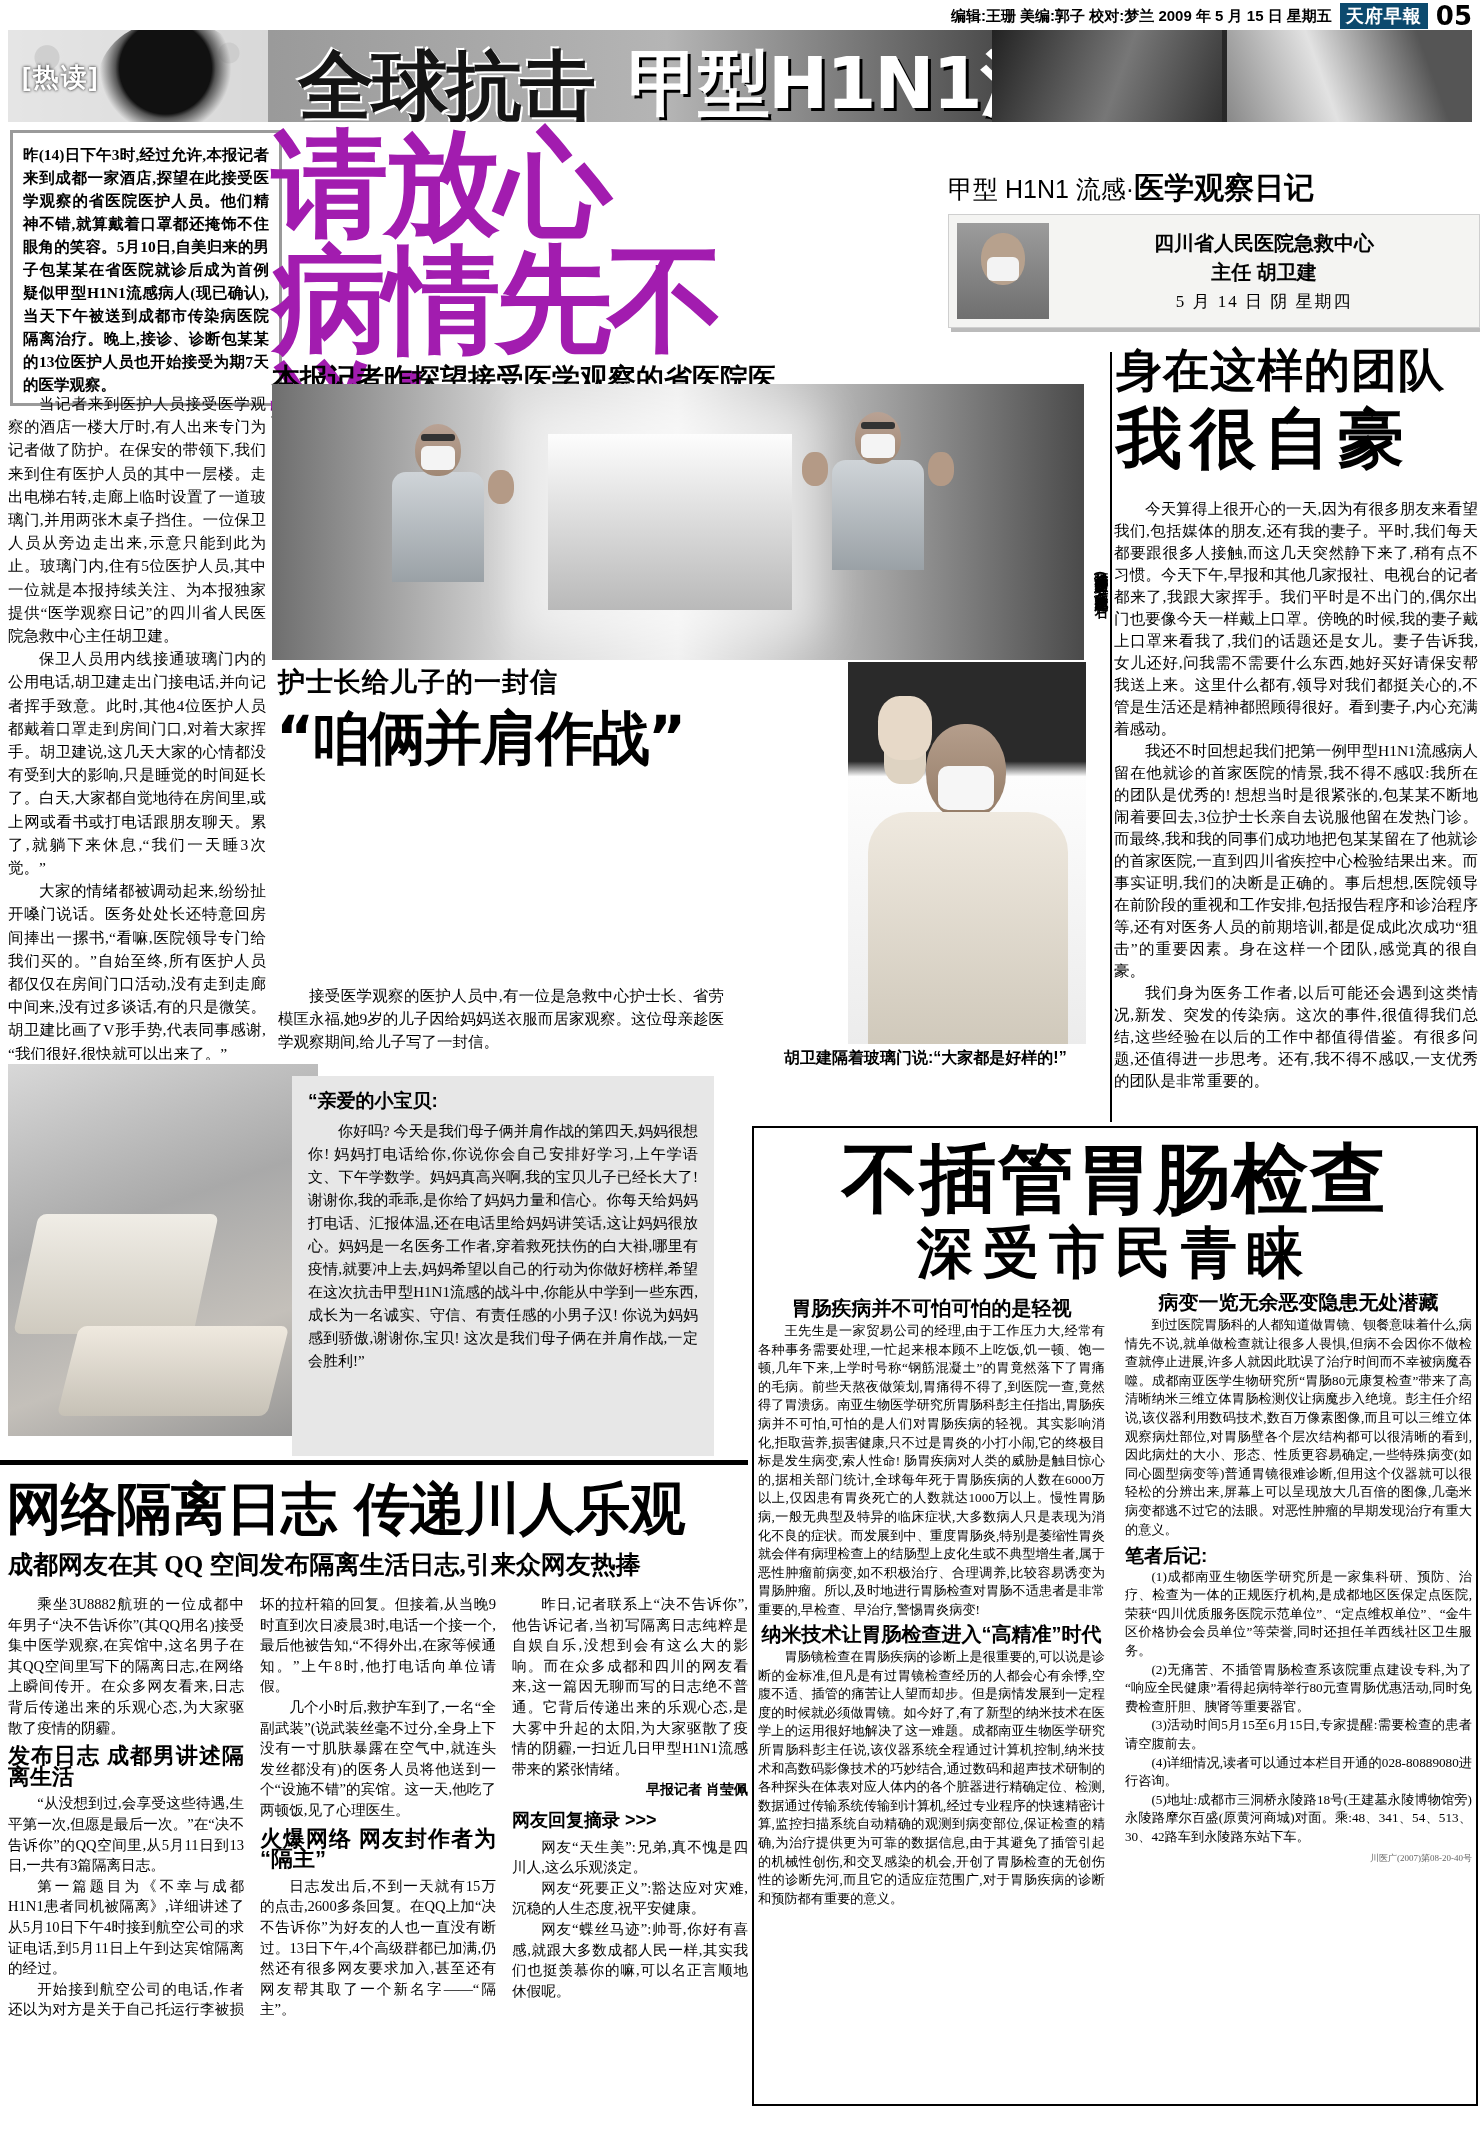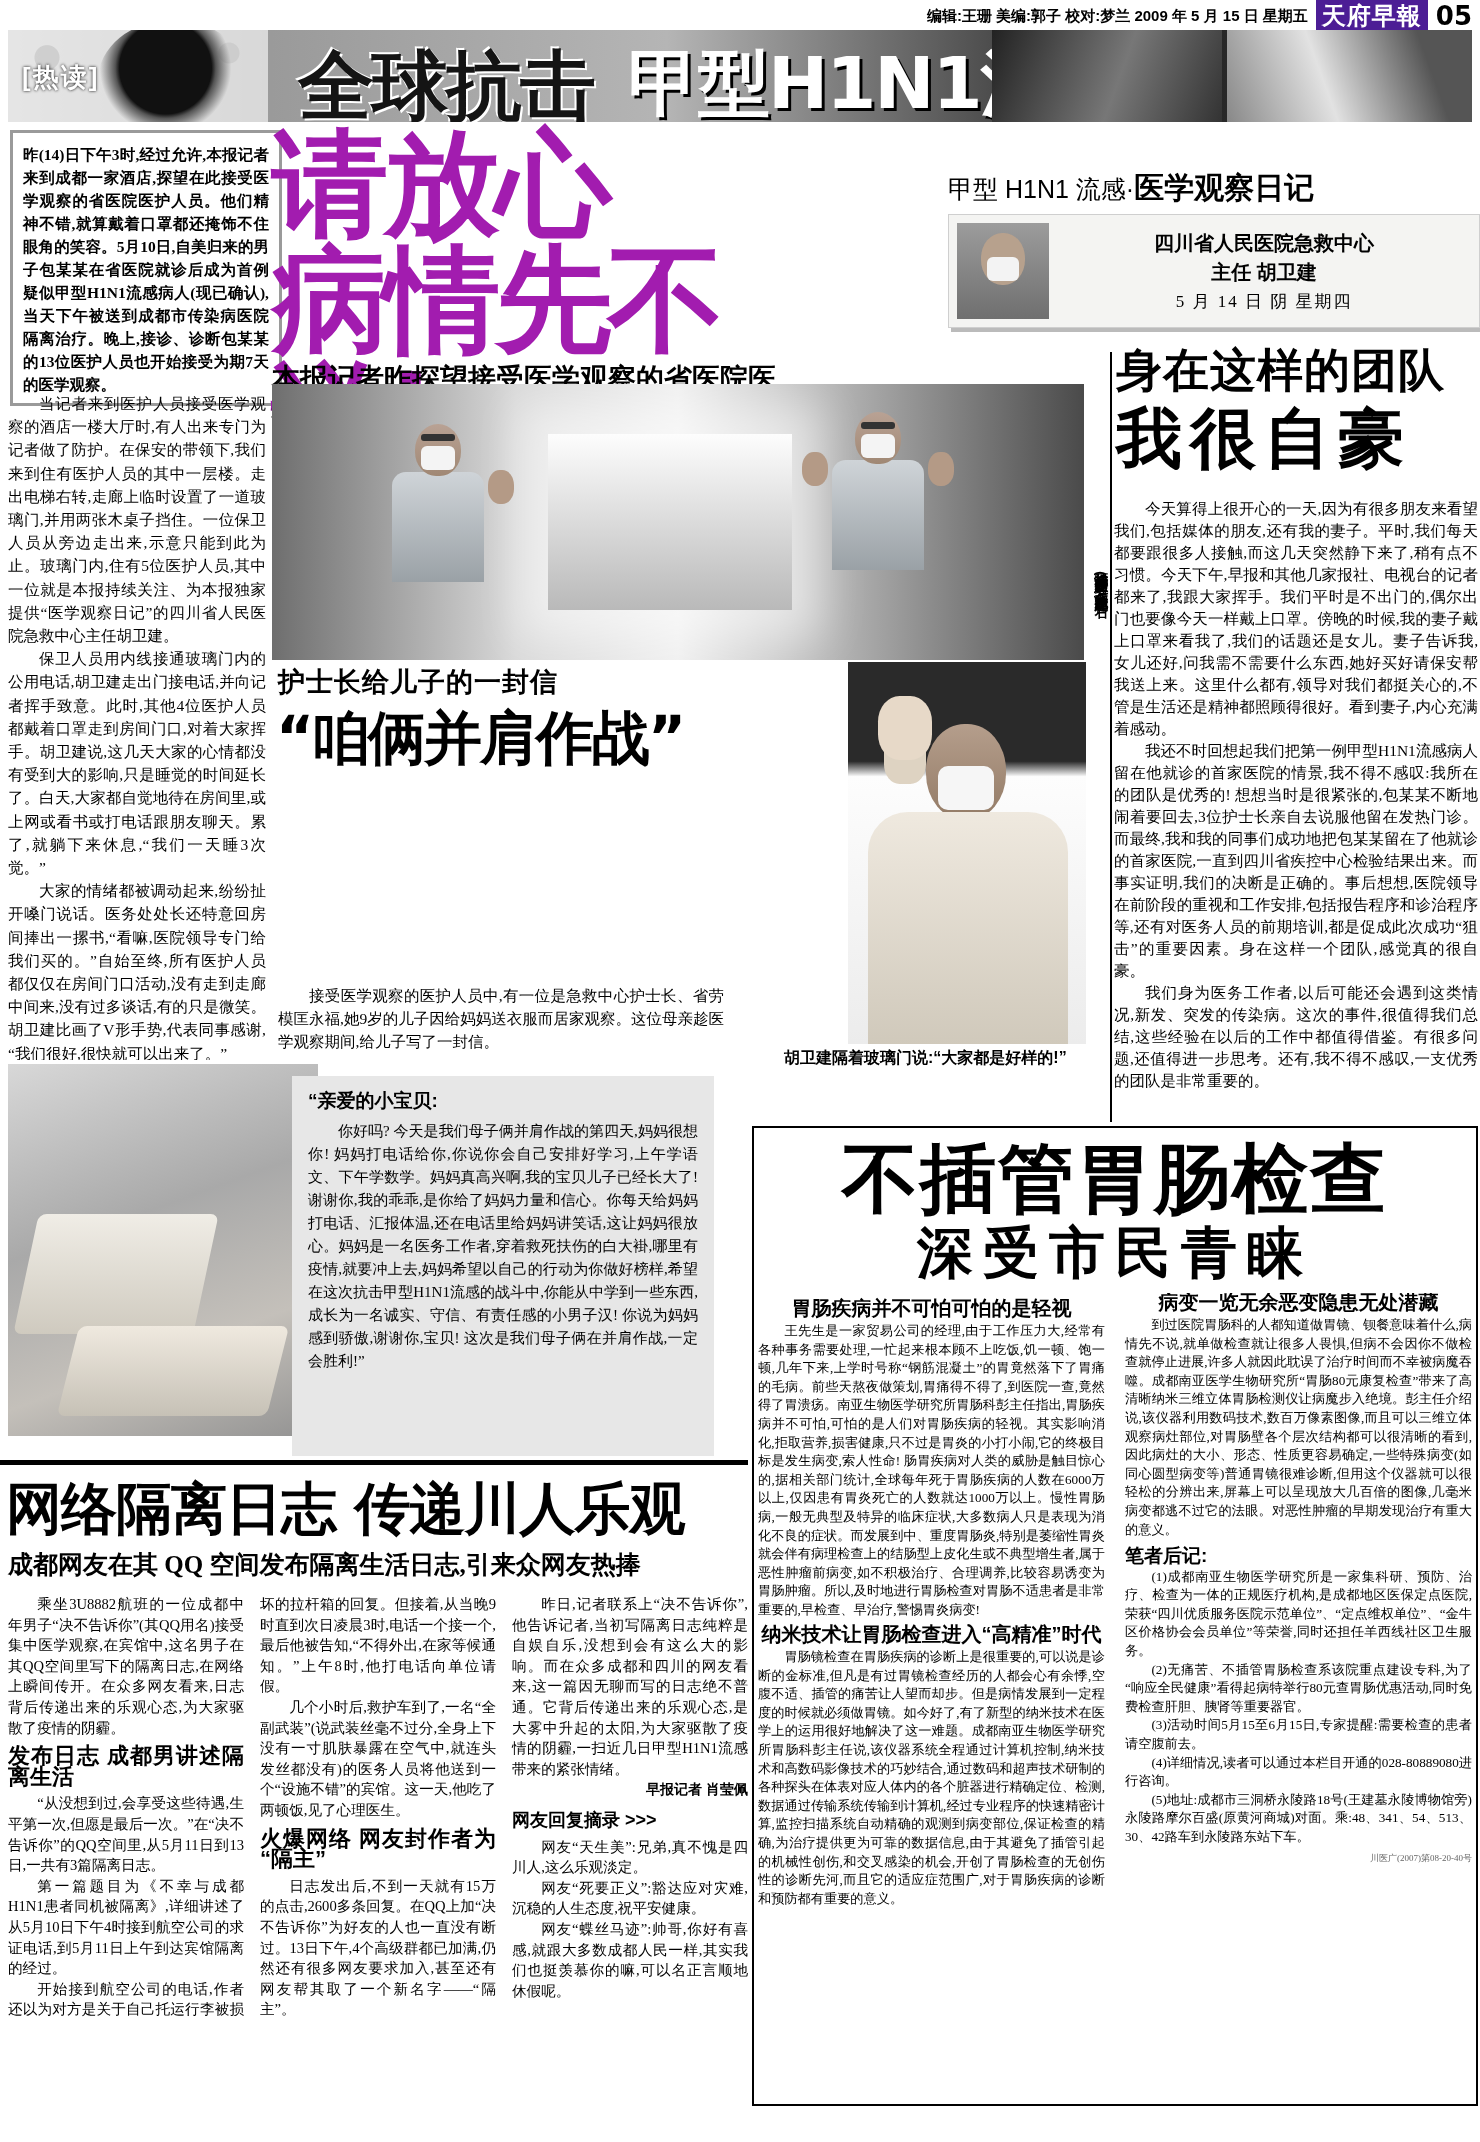--- a/index.html
+++ b/index.html
@@ -1,21 +1,21 @@
 <!DOCTYPE html>
 <html lang="zh"><head>
 <meta charset="utf-8">
 <style>
   html,body{margin:0;padding:0;background:#fff;}
   body{font-family:"Liberation Serif","DejaVu Serif",serif;color:#000;}
   #canvas{position:relative;width:1480px;height:2142px;background:#fff;overflow:hidden;}
   .abs{position:absolute;}
   
   .topbar{top:4px;left:8px;width:1464px;height:24px;display:flex;justify-content:flex-end;align-items:center;gap:8px;font-family:"Liberation Sans","DejaVu Sans",sans-serif;font-size:15px;font-weight:bold;}
-  .paperlogo{background:#4c1d95;color:#fff;padding:1px 6px;font-size:24px;font-weight:900;letter-spacing:1px;}
+  .paperlogo{background:#0c4a6e;color:#fff;padding:1px 6px;font-size:18px;font-weight:900;letter-spacing:1px;}
   .pagenum{font-size:26px;font-weight:900;font-family:"DejaVu Sans",sans-serif;}
   
   .masthead{top:30px;left:8px;width:1464px;height:92px;background:linear-gradient(90deg,#dcdcdc 0%,#9a9a9a 18%,#b5b5b5 45%,#1a1a1a 78%,#555 100%);overflow:hidden;}
   .mh-blob{position:absolute;left:90px;top:-10px;width:150px;height:120px;background:radial-gradient(circle at 45% 40%,#111 0 42%,#555 46%,transparent 60%);border-radius:50%;}
   .mh-virus{position:absolute;left:0;top:0;width:260px;height:92px;background:radial-gradient(circle at 15% 30%,#cfcfcf 0 12px,transparent 13px),radial-gradient(circle at 55% 75%,#c4c4c4 0 16px,transparent 17px),radial-gradient(circle at 85% 25%,#d8d8d8 0 10px,transparent 11px),#e8e8e8;opacity:.8;}
   .mh-hot{position:absolute;left:14px;top:30px;color:#fff;font-family:"Liberation Sans",sans-serif;font-weight:900;font-size:26px;letter-spacing:2px;text-shadow:0 0 3px #000;}
   .mh-title1{position:absolute;left:290px;top:6px;font-family:"DejaVu Sans","Liberation Sans",sans-serif;font-weight:900;font-size:76px;color:#141414;text-shadow:2px 2px 0 #fff,-2px -2px 0 #fff;letter-spacing:-2px;}
   .mh-title2{position:absolute;left:620px;top:6px;font-family:"DejaVu Sans","Liberation Sans",sans-serif;font-weight:900;font-size:72px;color:#fff;letter-spacing:-2px;text-shadow:3px 3px 0 #000;}
   .mh-photo1{position:absolute;right:250px;top:0;width:230px;height:92px;background:linear-gradient(110deg,#222,#777 55%,#333);}
   .mh-photo2{position:absolute;right:0;top:0;width:245px;height:92px;background:linear-gradient(70deg,#888,#e2e2e2 40%,#555 80%);}

